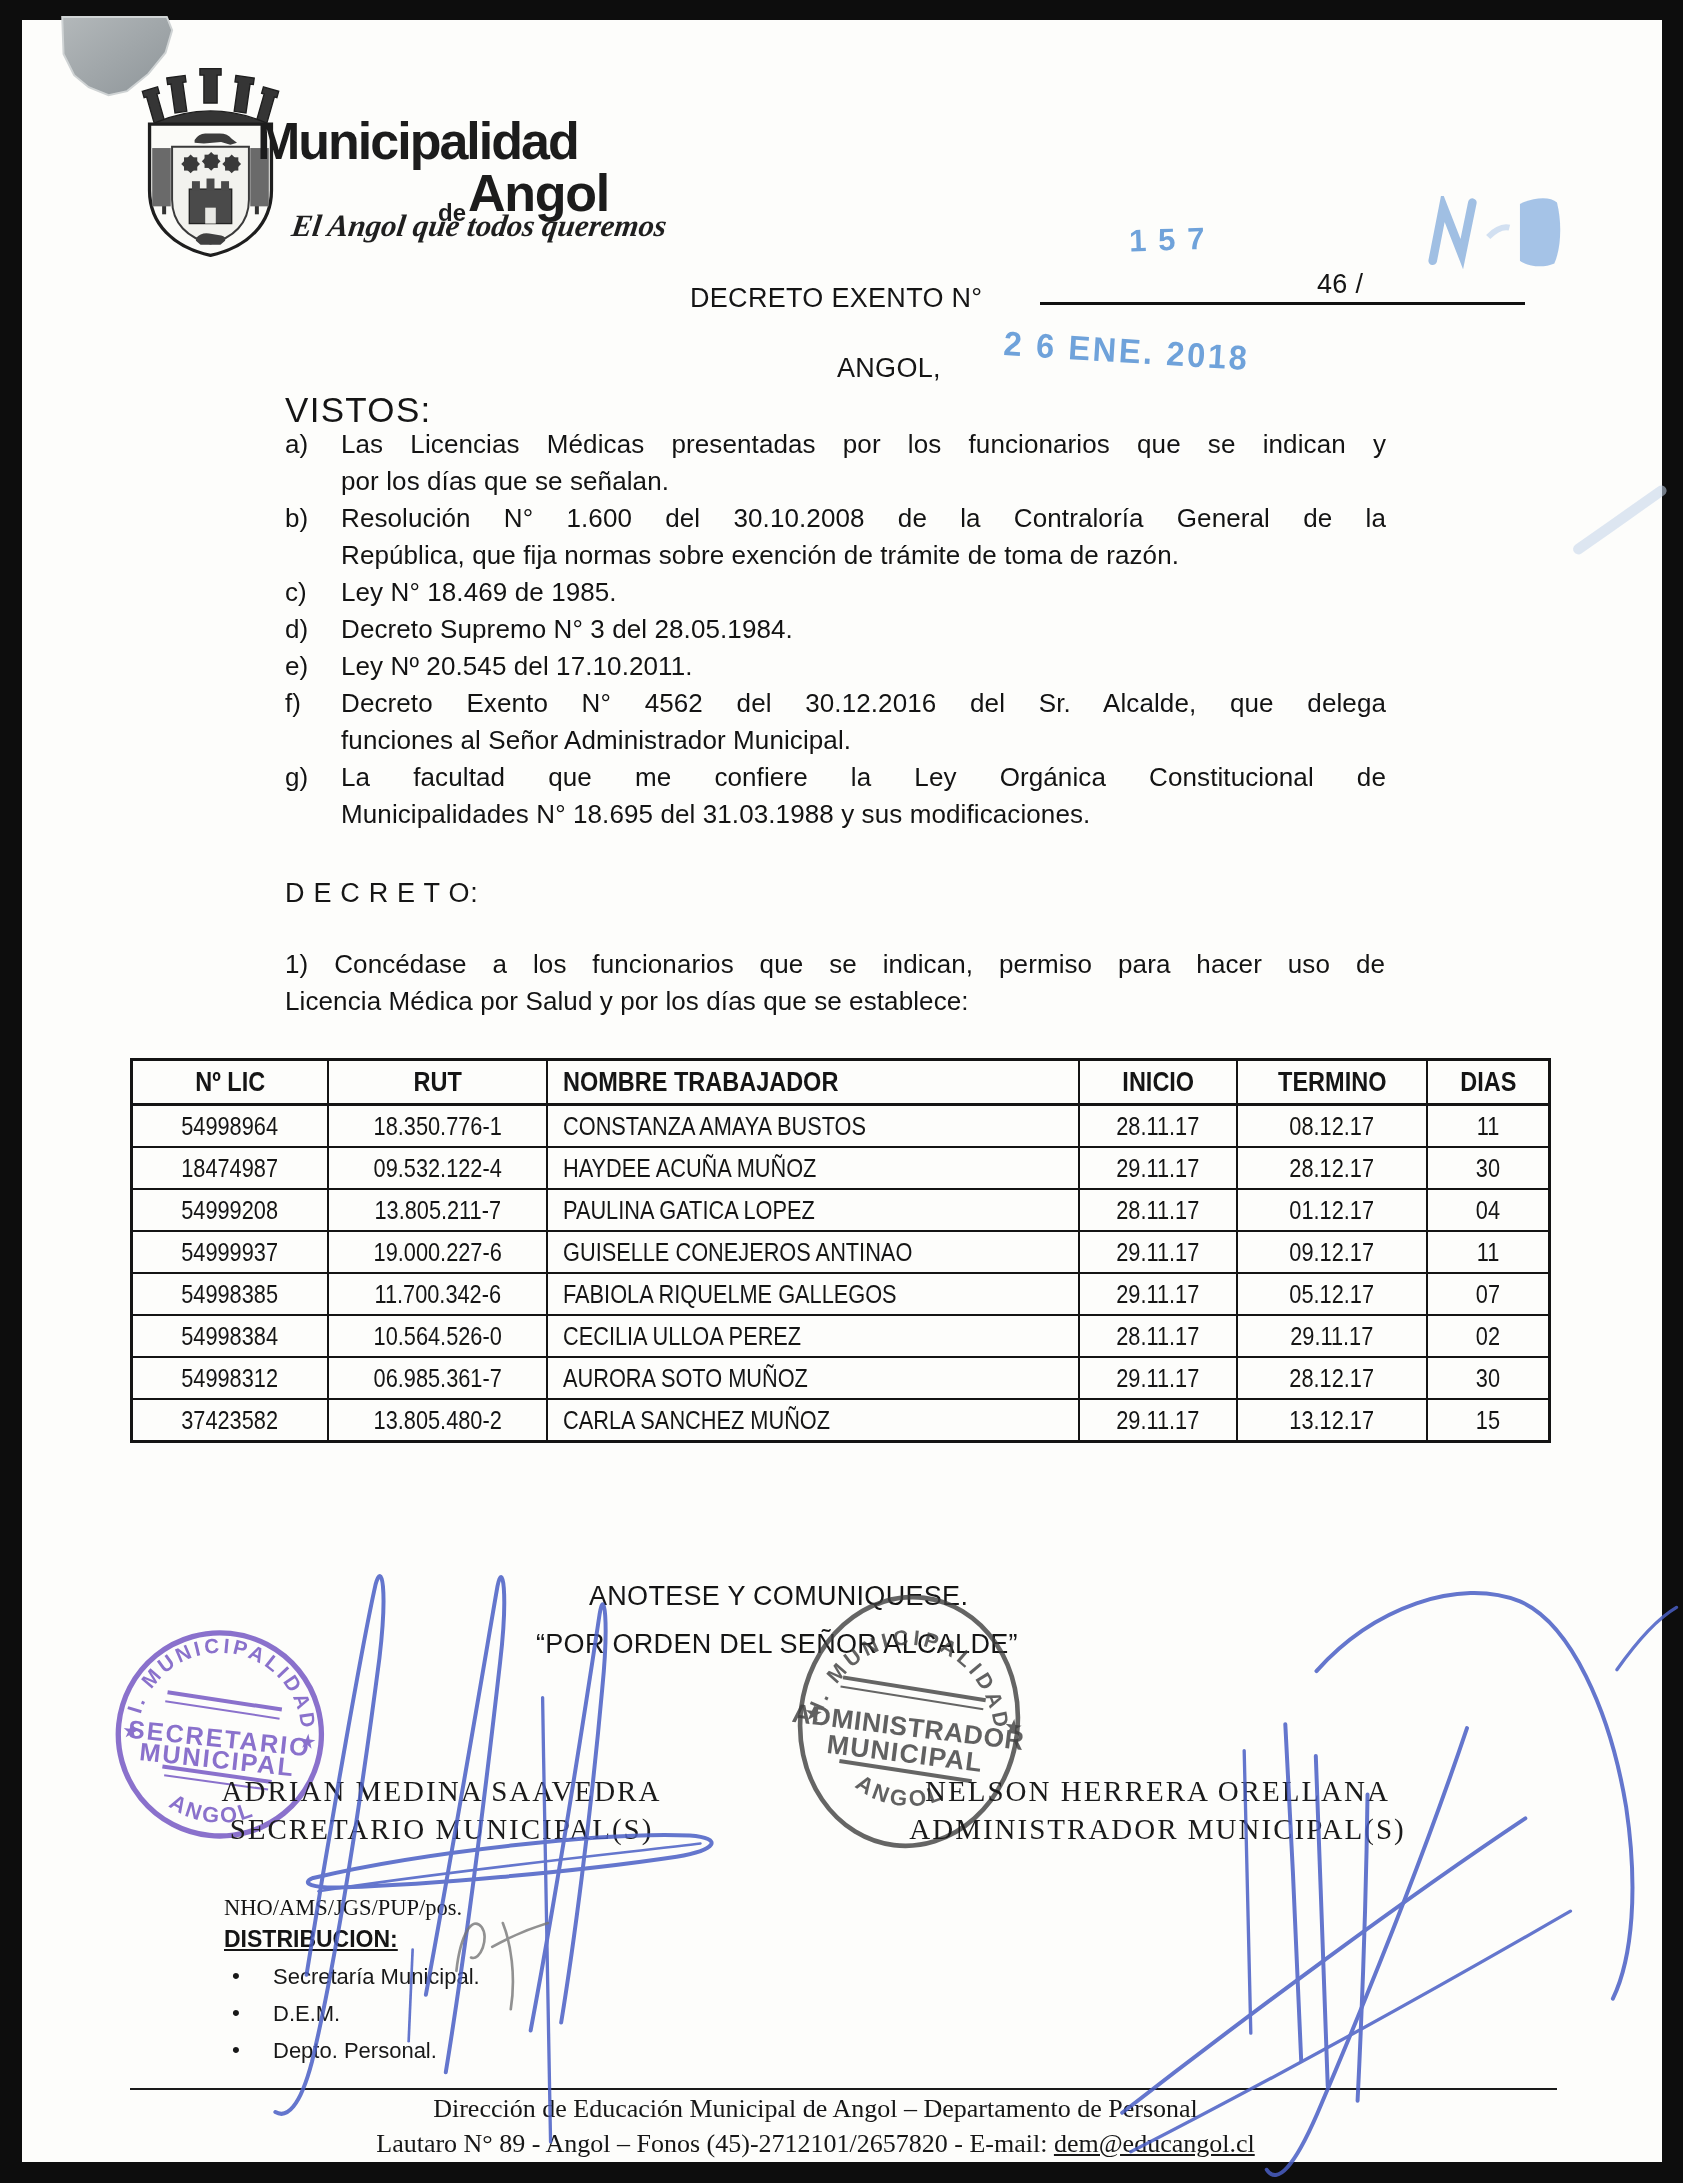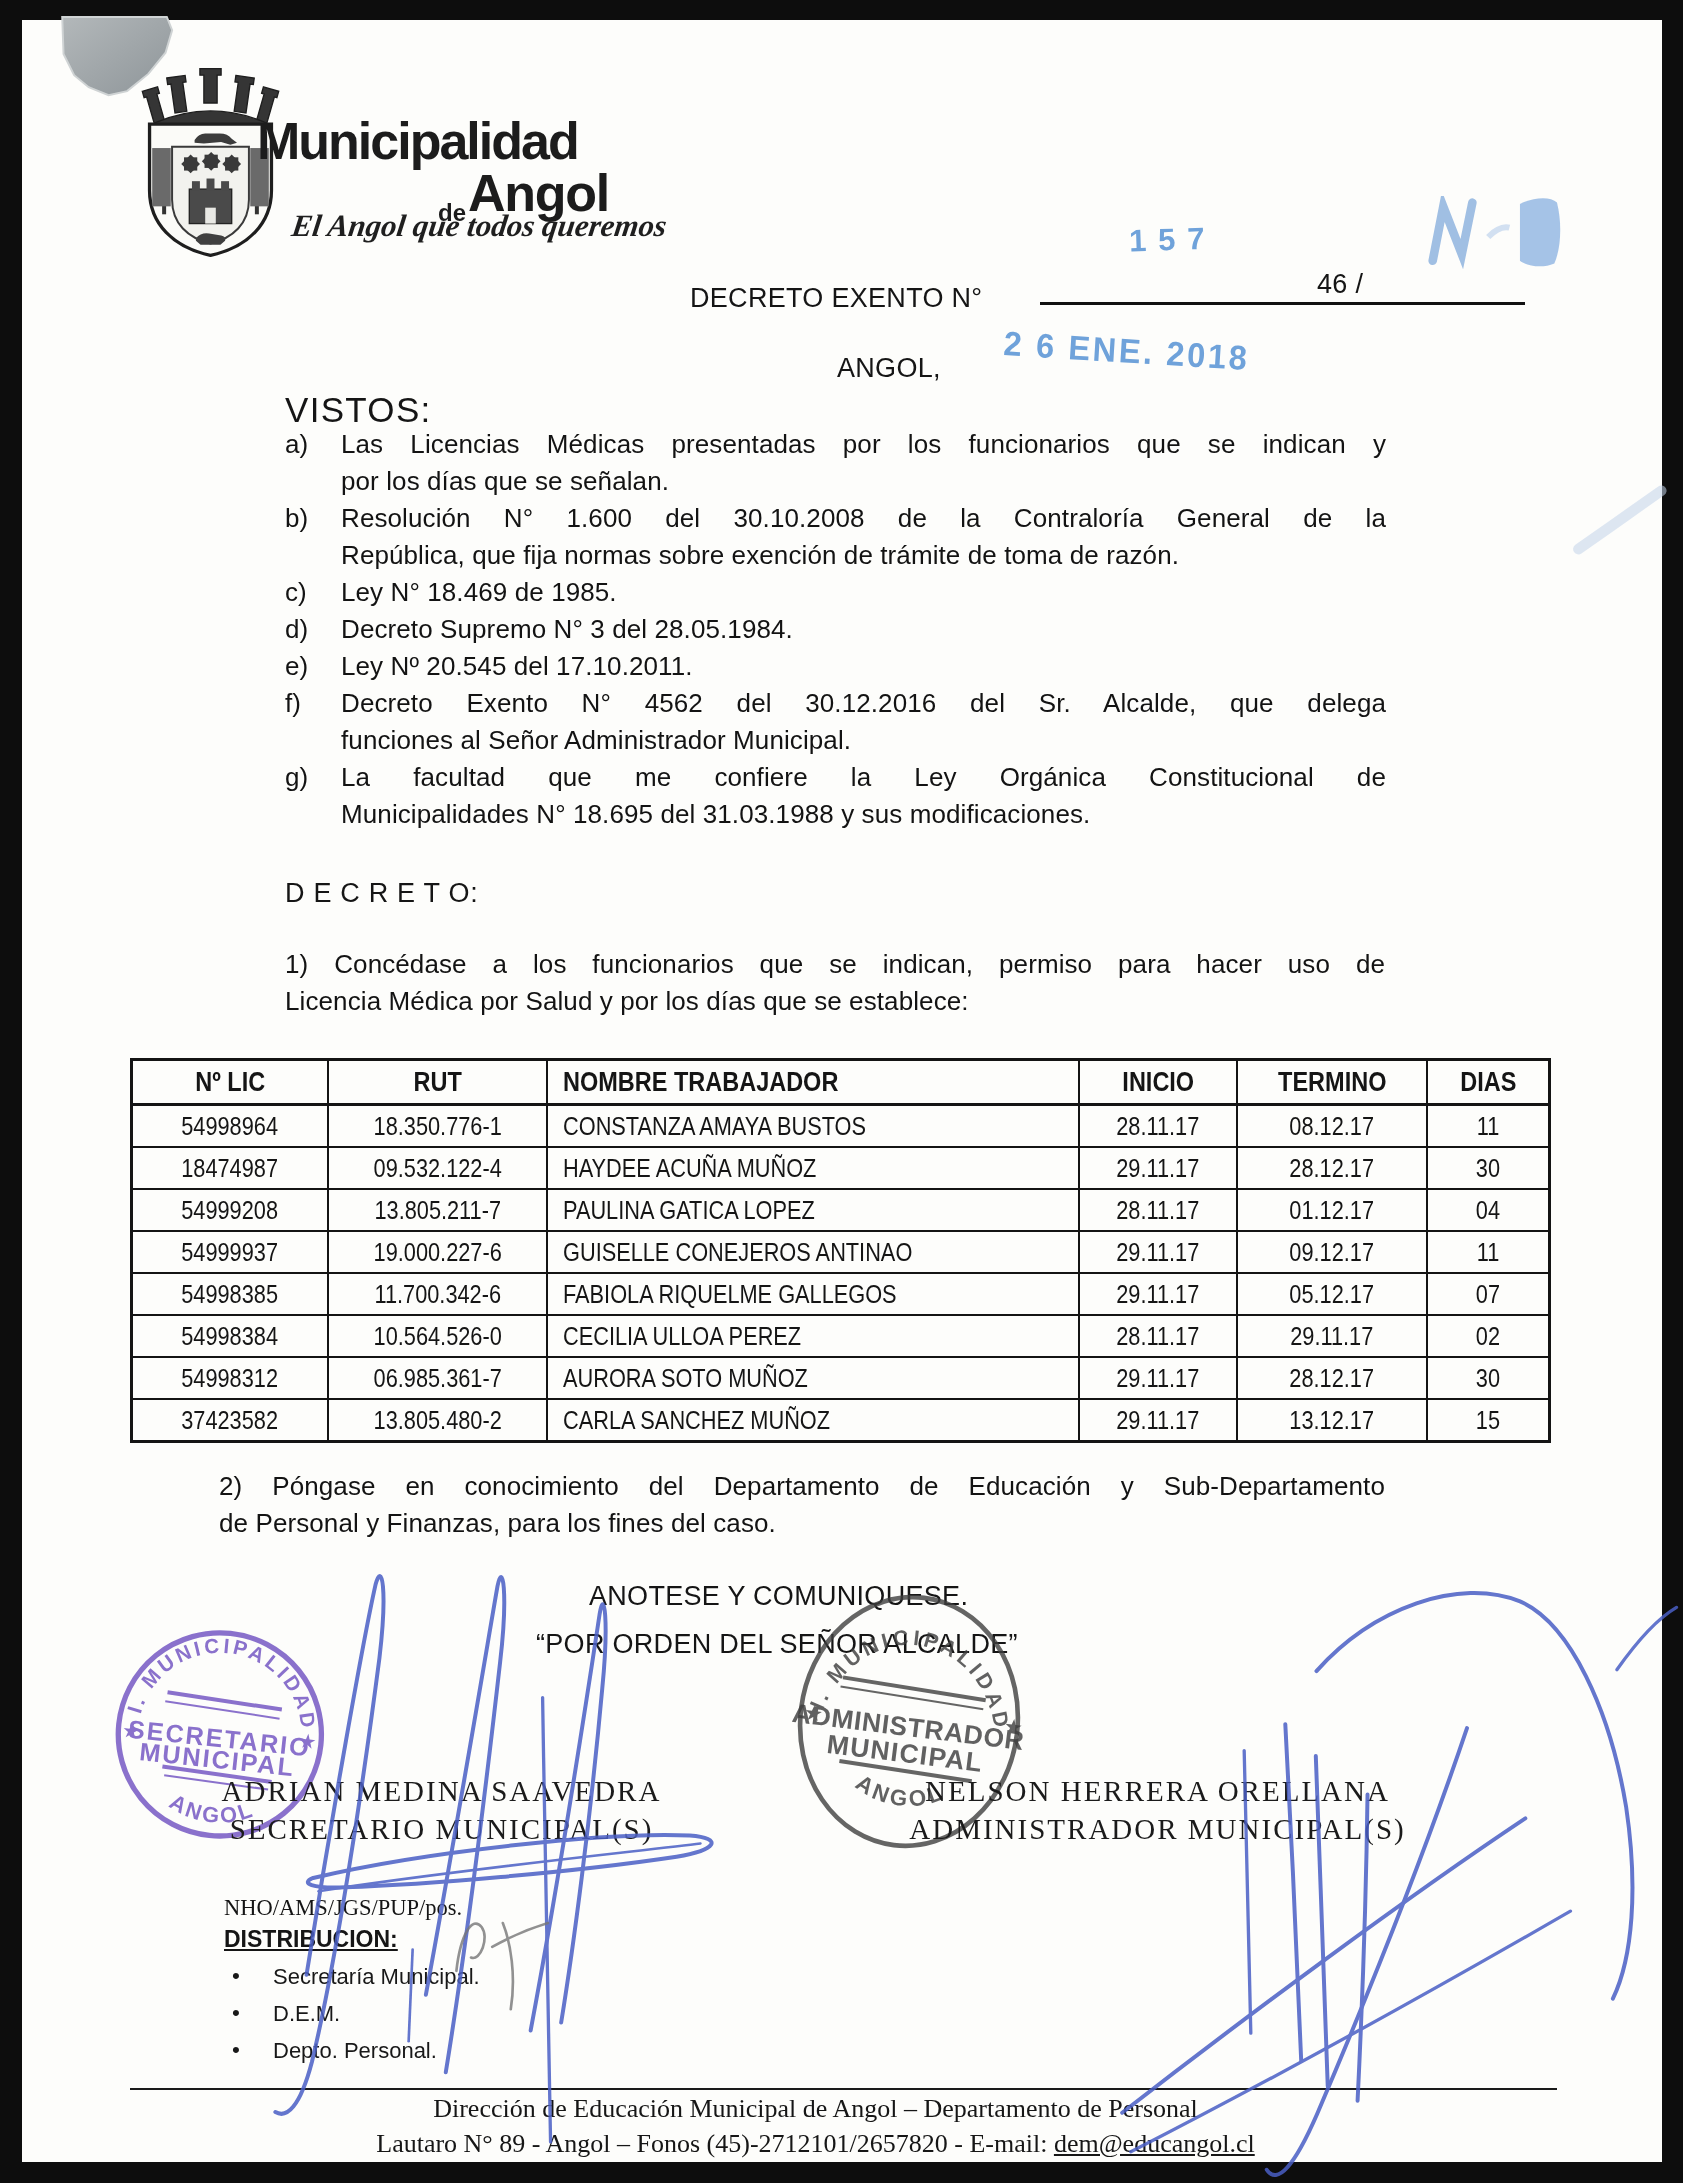--- a/index.html
+++ b/index.html
@@ -232,24 +232,20 @@
           <td><span class="cond">37423582</span></td>
           <td><span class="cond">13.805.480-2</span></td>
           <td class="lft"><span class="cond-l">CARLA SANCHEZ MUÑOZ</span></td>
           <td><span class="cond">29.11.17</span></td>
           <td><span class="cond">13.12.17</span></td>
           <td><span class="cond">15</span></td>
         </tr>
       </tbody>
   </table>
 
-  <div id="para2" class="abs sans bodytxt" style="left:219px;top:1468px;width:1166px;line-height:37px;">
-      <div class="jline">2) Póngase en conocimiento del Departamento de Educación y Sub-Departamento</div>
-      <div>de Personal y Finanzas, para los fines del caso.</div>
-    </div>
 
   <div class="abs sans title" style="left:589px;top:1581px;">ANOTESE Y COMUNIQUESE.</div>
   <div class="abs sans title" style="left:536px;top:1629px;">“POR ORDEN DEL SEÑOR ALCALDE”</div>
 
   <svg class="abs" style="left:105px;top:1617px;transform:rotate(6deg);" width="231" height="235" viewBox="0 0 348 354">
     <g fill="none" stroke="#7a5ec5" opacity=".88">
       <circle cx="173" cy="177" r="153" stroke-width="8"></circle>
       <line x1="88" y1="122" x2="262" y2="130" stroke-width="6"></line>
       <line x1="86" y1="136" x2="260" y2="144" stroke-width="3"></line>
       <line x1="92" y1="234" x2="258" y2="240" stroke-width="6"></line>

